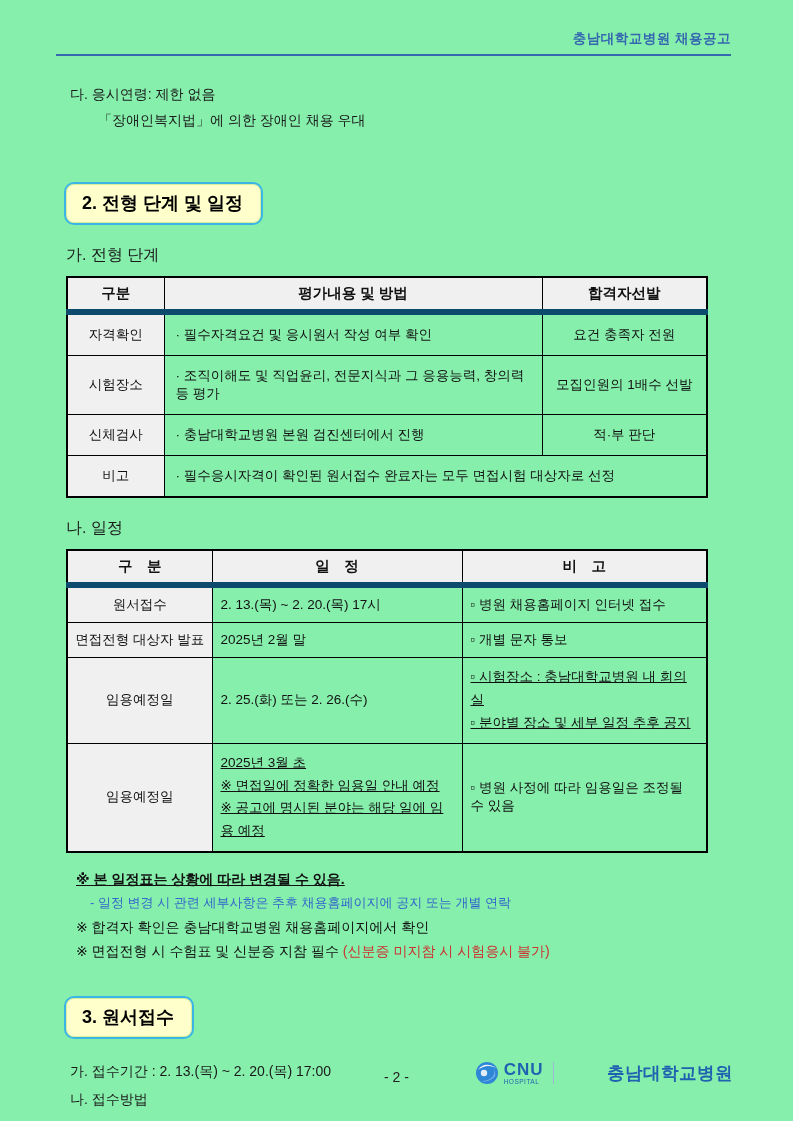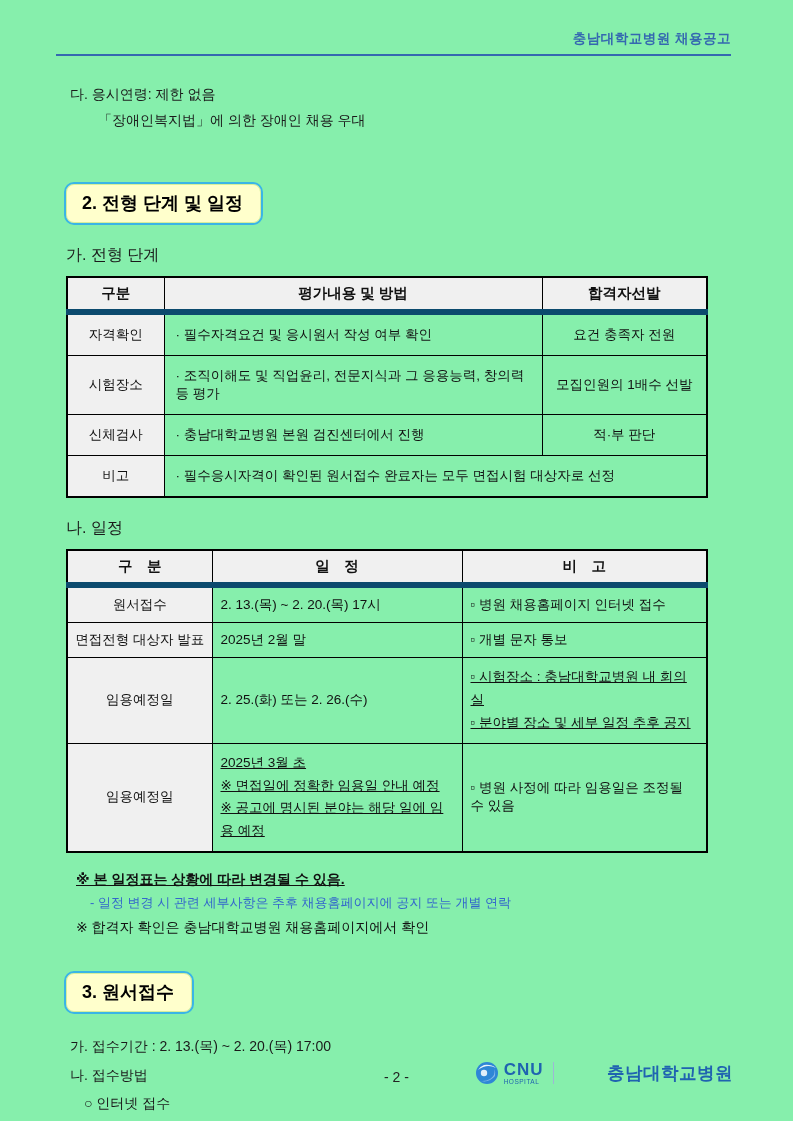--- a/index.html
+++ b/index.html
@@ -156,20 +156,21 @@
       </td>
       <td class="lft">▫ 병원 사정에 따라 임용일은 조정될 수 있음</td>
     </tr>
   </tbody>
     </table>
 
   <div class="notes">
     <div><span class="n1">※ 본 일정표는 상황에 따라 변경될 수 있음.</span></div>
     <div class="nsub">- 일정 변경 시 관련 세부사항은 추후 채용홈페이지에 공지 또는 개별 연락</div>
     <div>※ 합격자 확인은 충남대학교병원 채용홈페이지에서 확인</div>
+    <div><span>※ 면접전형 시 수험표 및 신분증 지참 필수 </span><span class="red">(신분증 미지참 시 시험응시 불가)</span></div>
   </div>
 
   <div class="sec-box">3. 원서접수</div>
 
   <div class="s3">
     <div class="lvl1">가. 접수기간 : 2. 13.(목) ~ 2. 20.(목) 17:00</div>
     <div class="lvl1">나. 접수방법</div>
     <div class="lvl2">○ 인터넷 접수</div>
 
   </div>

